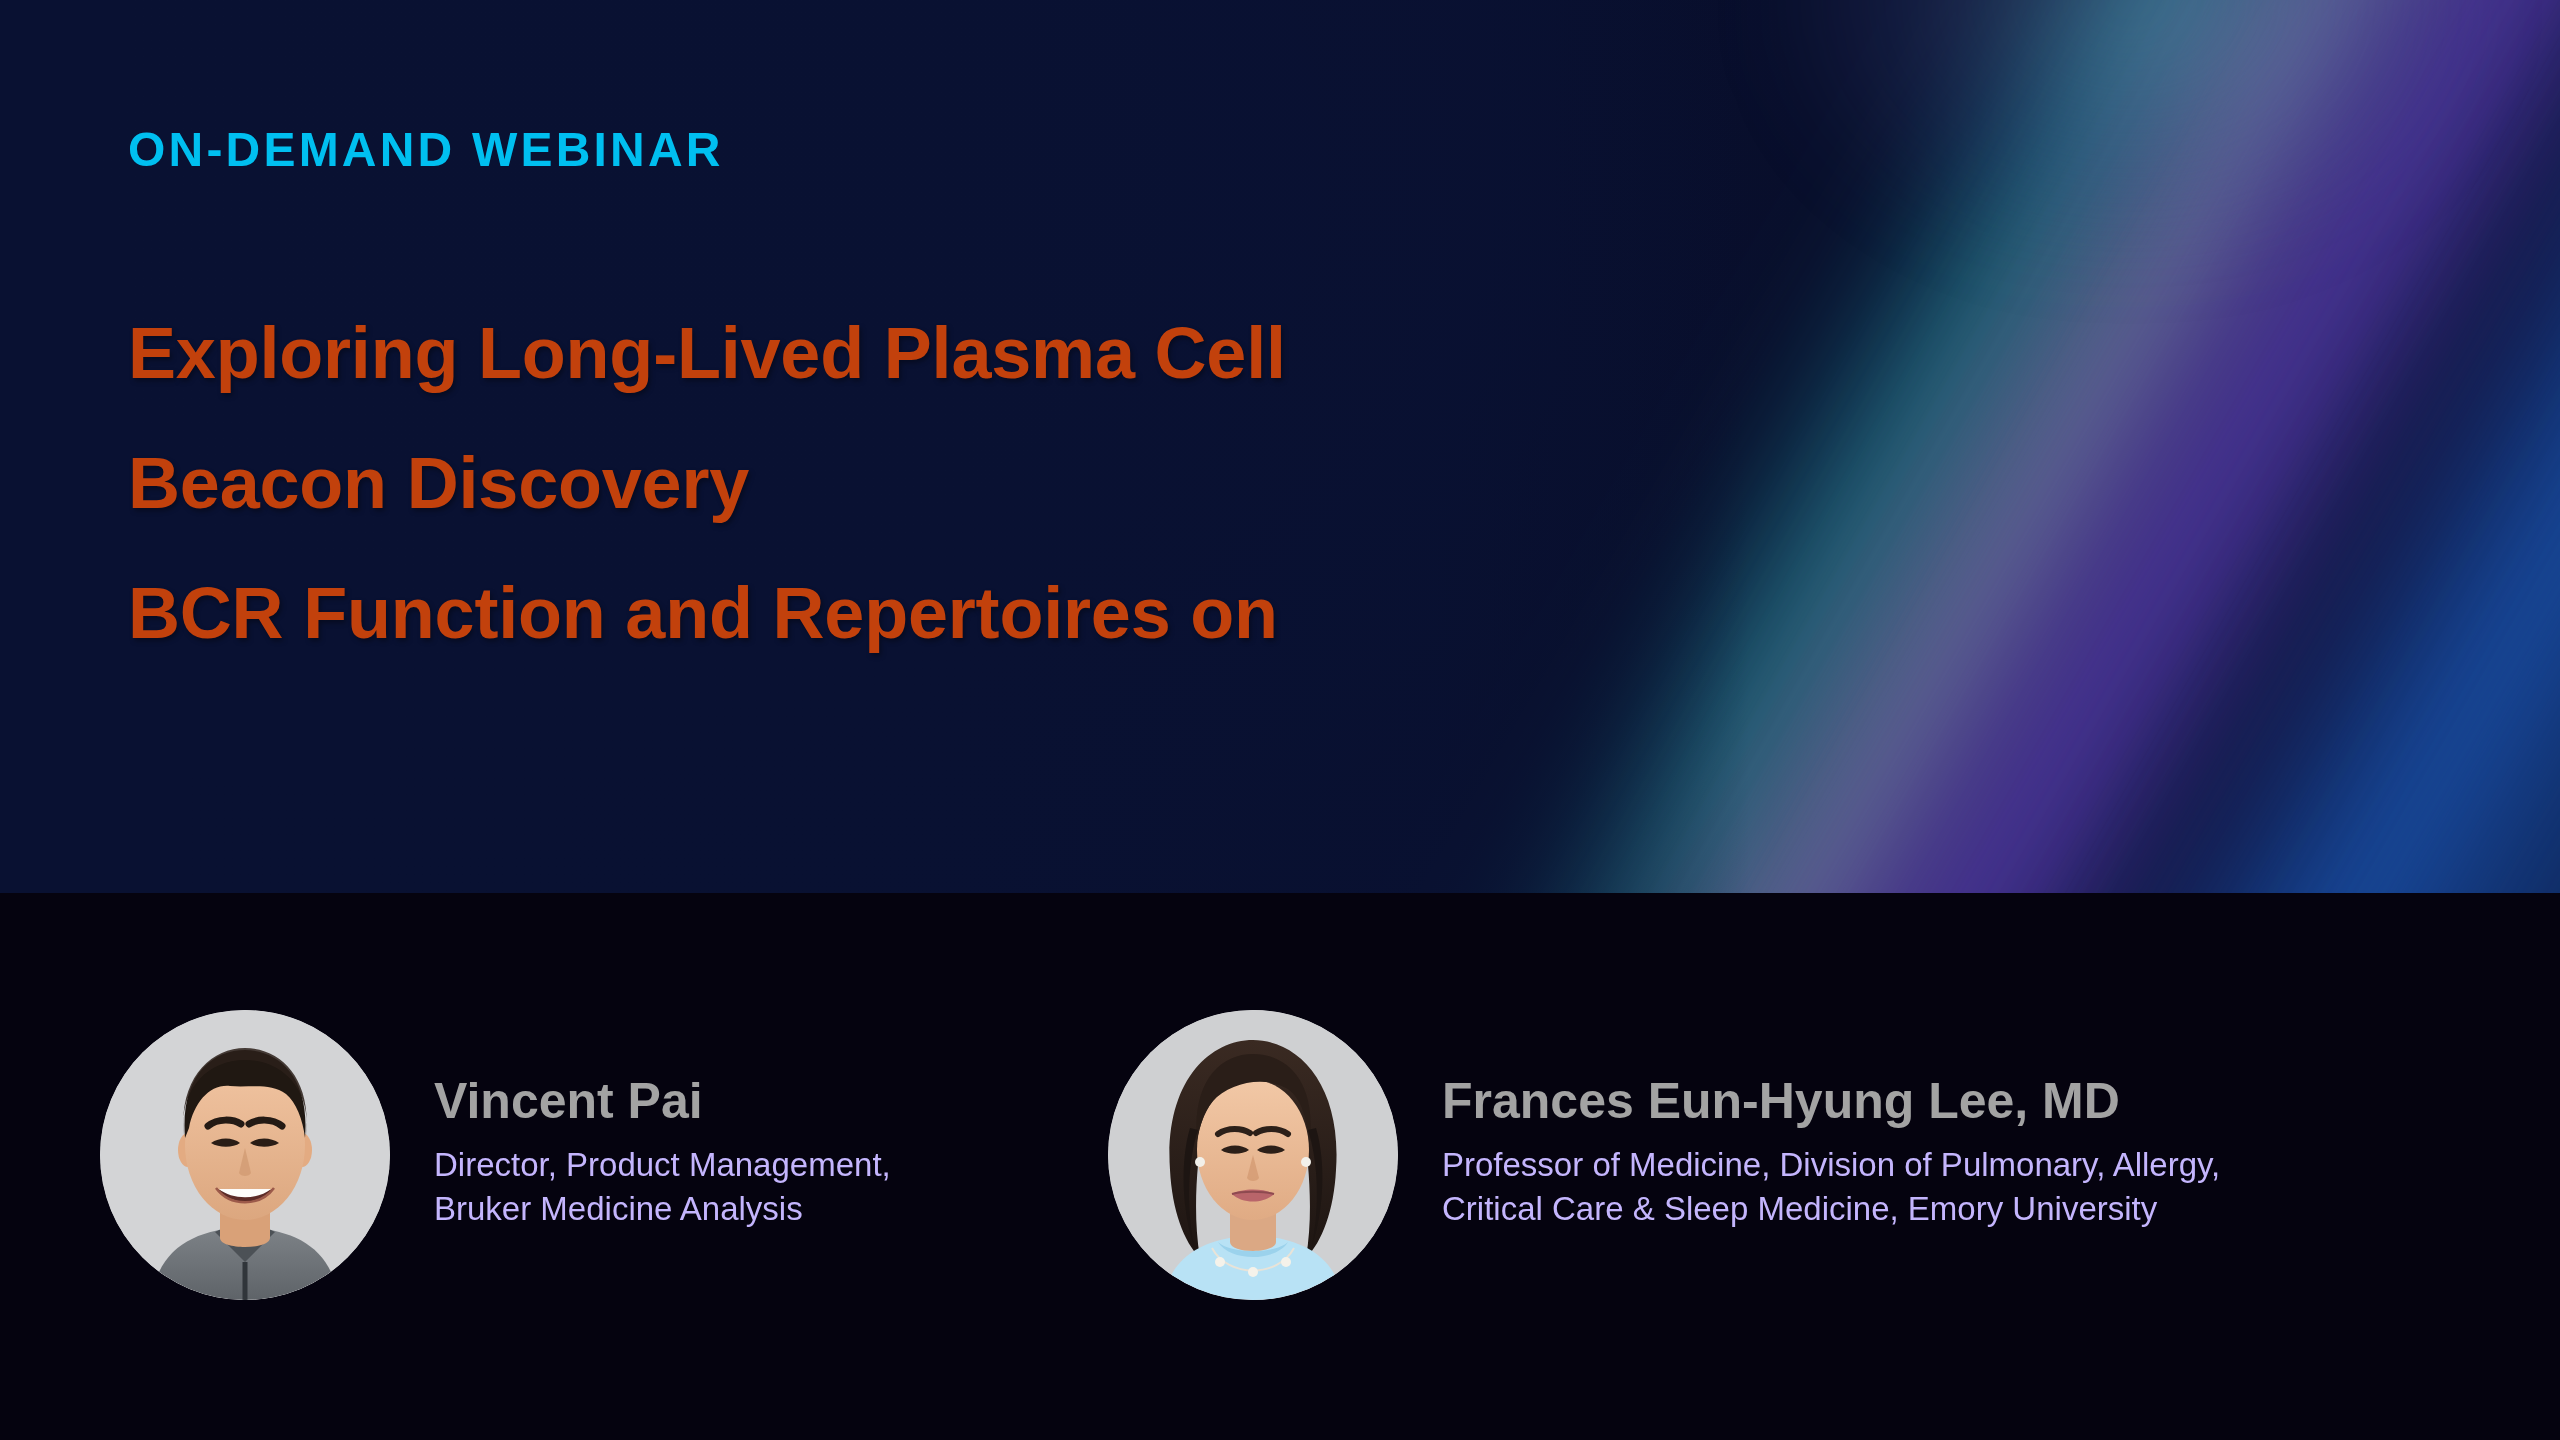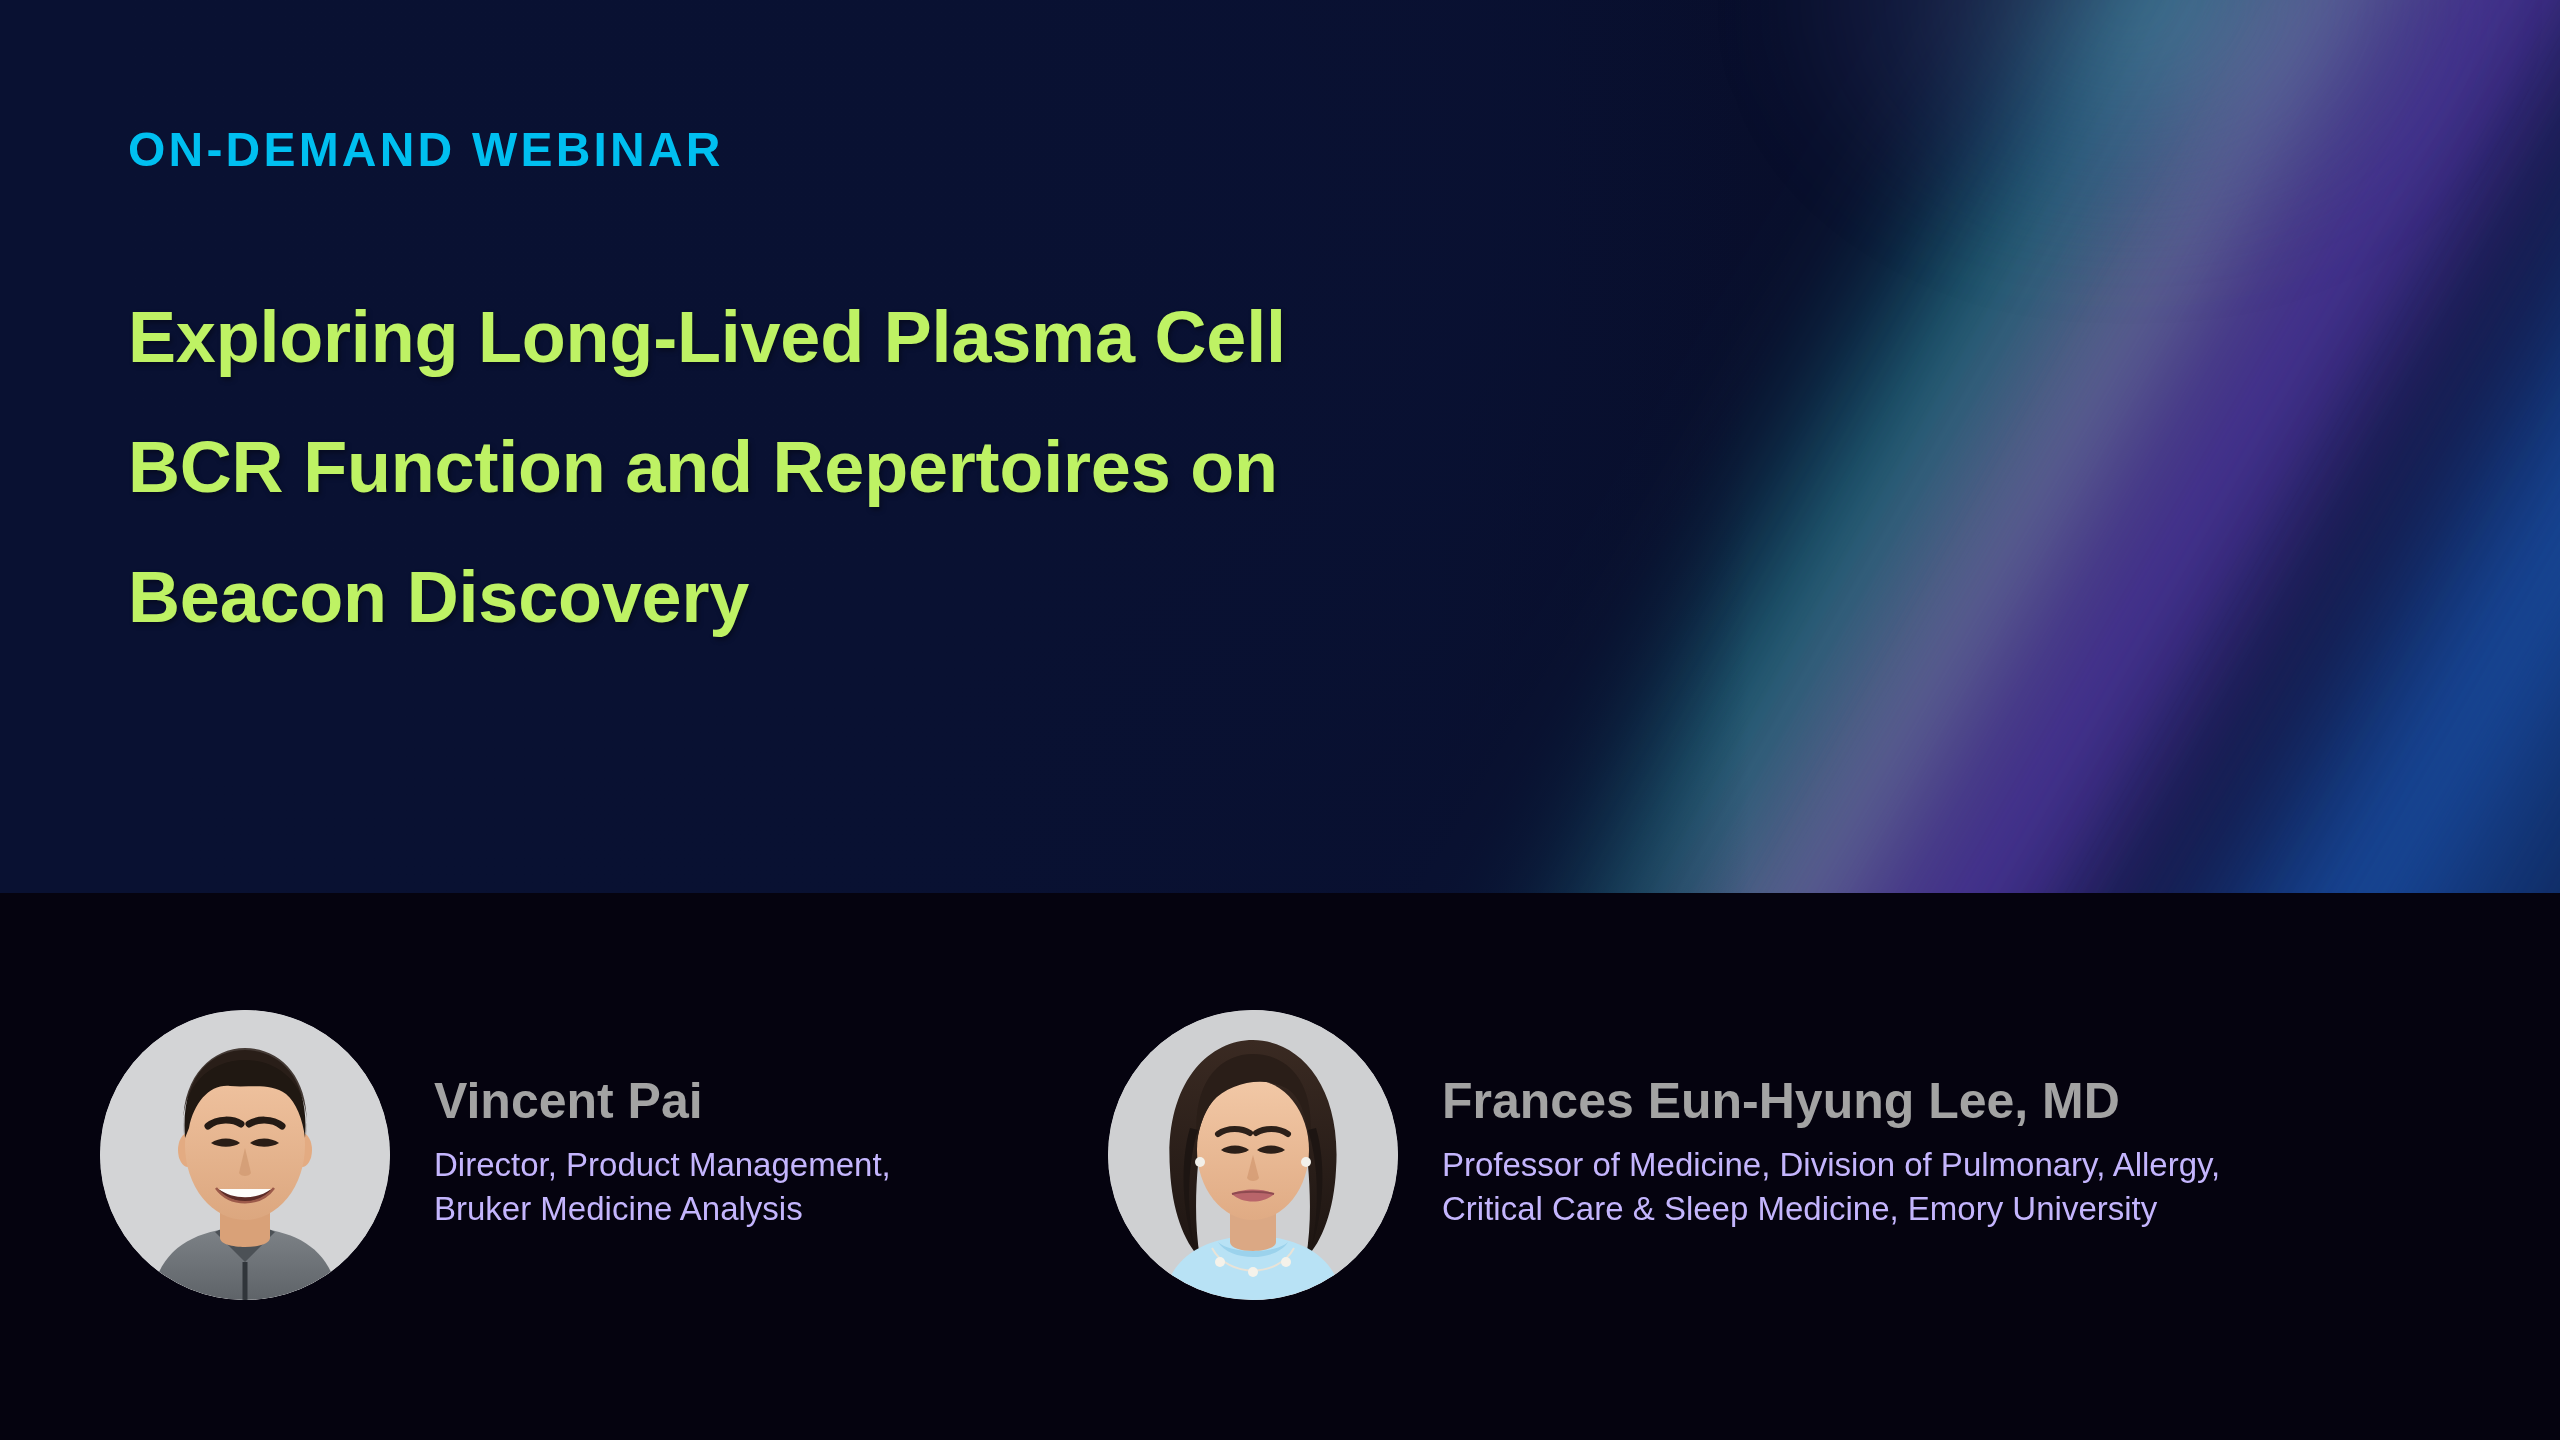--- a/index.html
+++ b/index.html
@@ -129,25 +129,25 @@
     top: 122px;
     font-size: 48px;
     font-weight: 700;
     letter-spacing: 3.2px;
     color: #00bff0;
     white-space: nowrap;
   }
   .headline {
     position: absolute;
     left: 128px;
-    top: 272px;
+    top: 288px;
     font-size: 72px;
     font-weight: 700;
     line-height: 130px;
-    color: #bef264;
+    color: #c2410c;
     letter-spacing: -0.2px;
     text-shadow: 2px 3px 5px rgba(0,0,0,0.35);
     white-space: nowrap;
   }
   .headline .hl {
     display: block;
   }
 
   
   .bottom-panel {
@@ -212,22 +212,22 @@
     <div class="streak streak-blue"></div>
     <div class="streak streak-blue2"></div>
     <div class="streak streak-glow-top"></div>
     <div class="vignette-left"></div>
   </div>
 
   <div class="eyebrow">ON-DEMAND WEBINAR</div>
 
   <div class="headline">
     <span class="hl">Exploring Long-Lived Plasma Cell</span>
+    <span class="hl">Beacon Discovery</span>
     <span class="hl">BCR Function and Repertoires on</span>
-    <span class="hl">Beacon Discovery</span>
   </div>
 
   <div class="bottom-panel"></div>
 
   <div class="speaker speaker-1">
     <div class="avatar">
       <svg viewBox="0 0 290 290" xmlns="http://www.w3.org/2000/svg" aria-hidden="true">
         <defs>
           <clipPath id="c1">
               <circle cx="145" cy="145" r="145"></circle>

